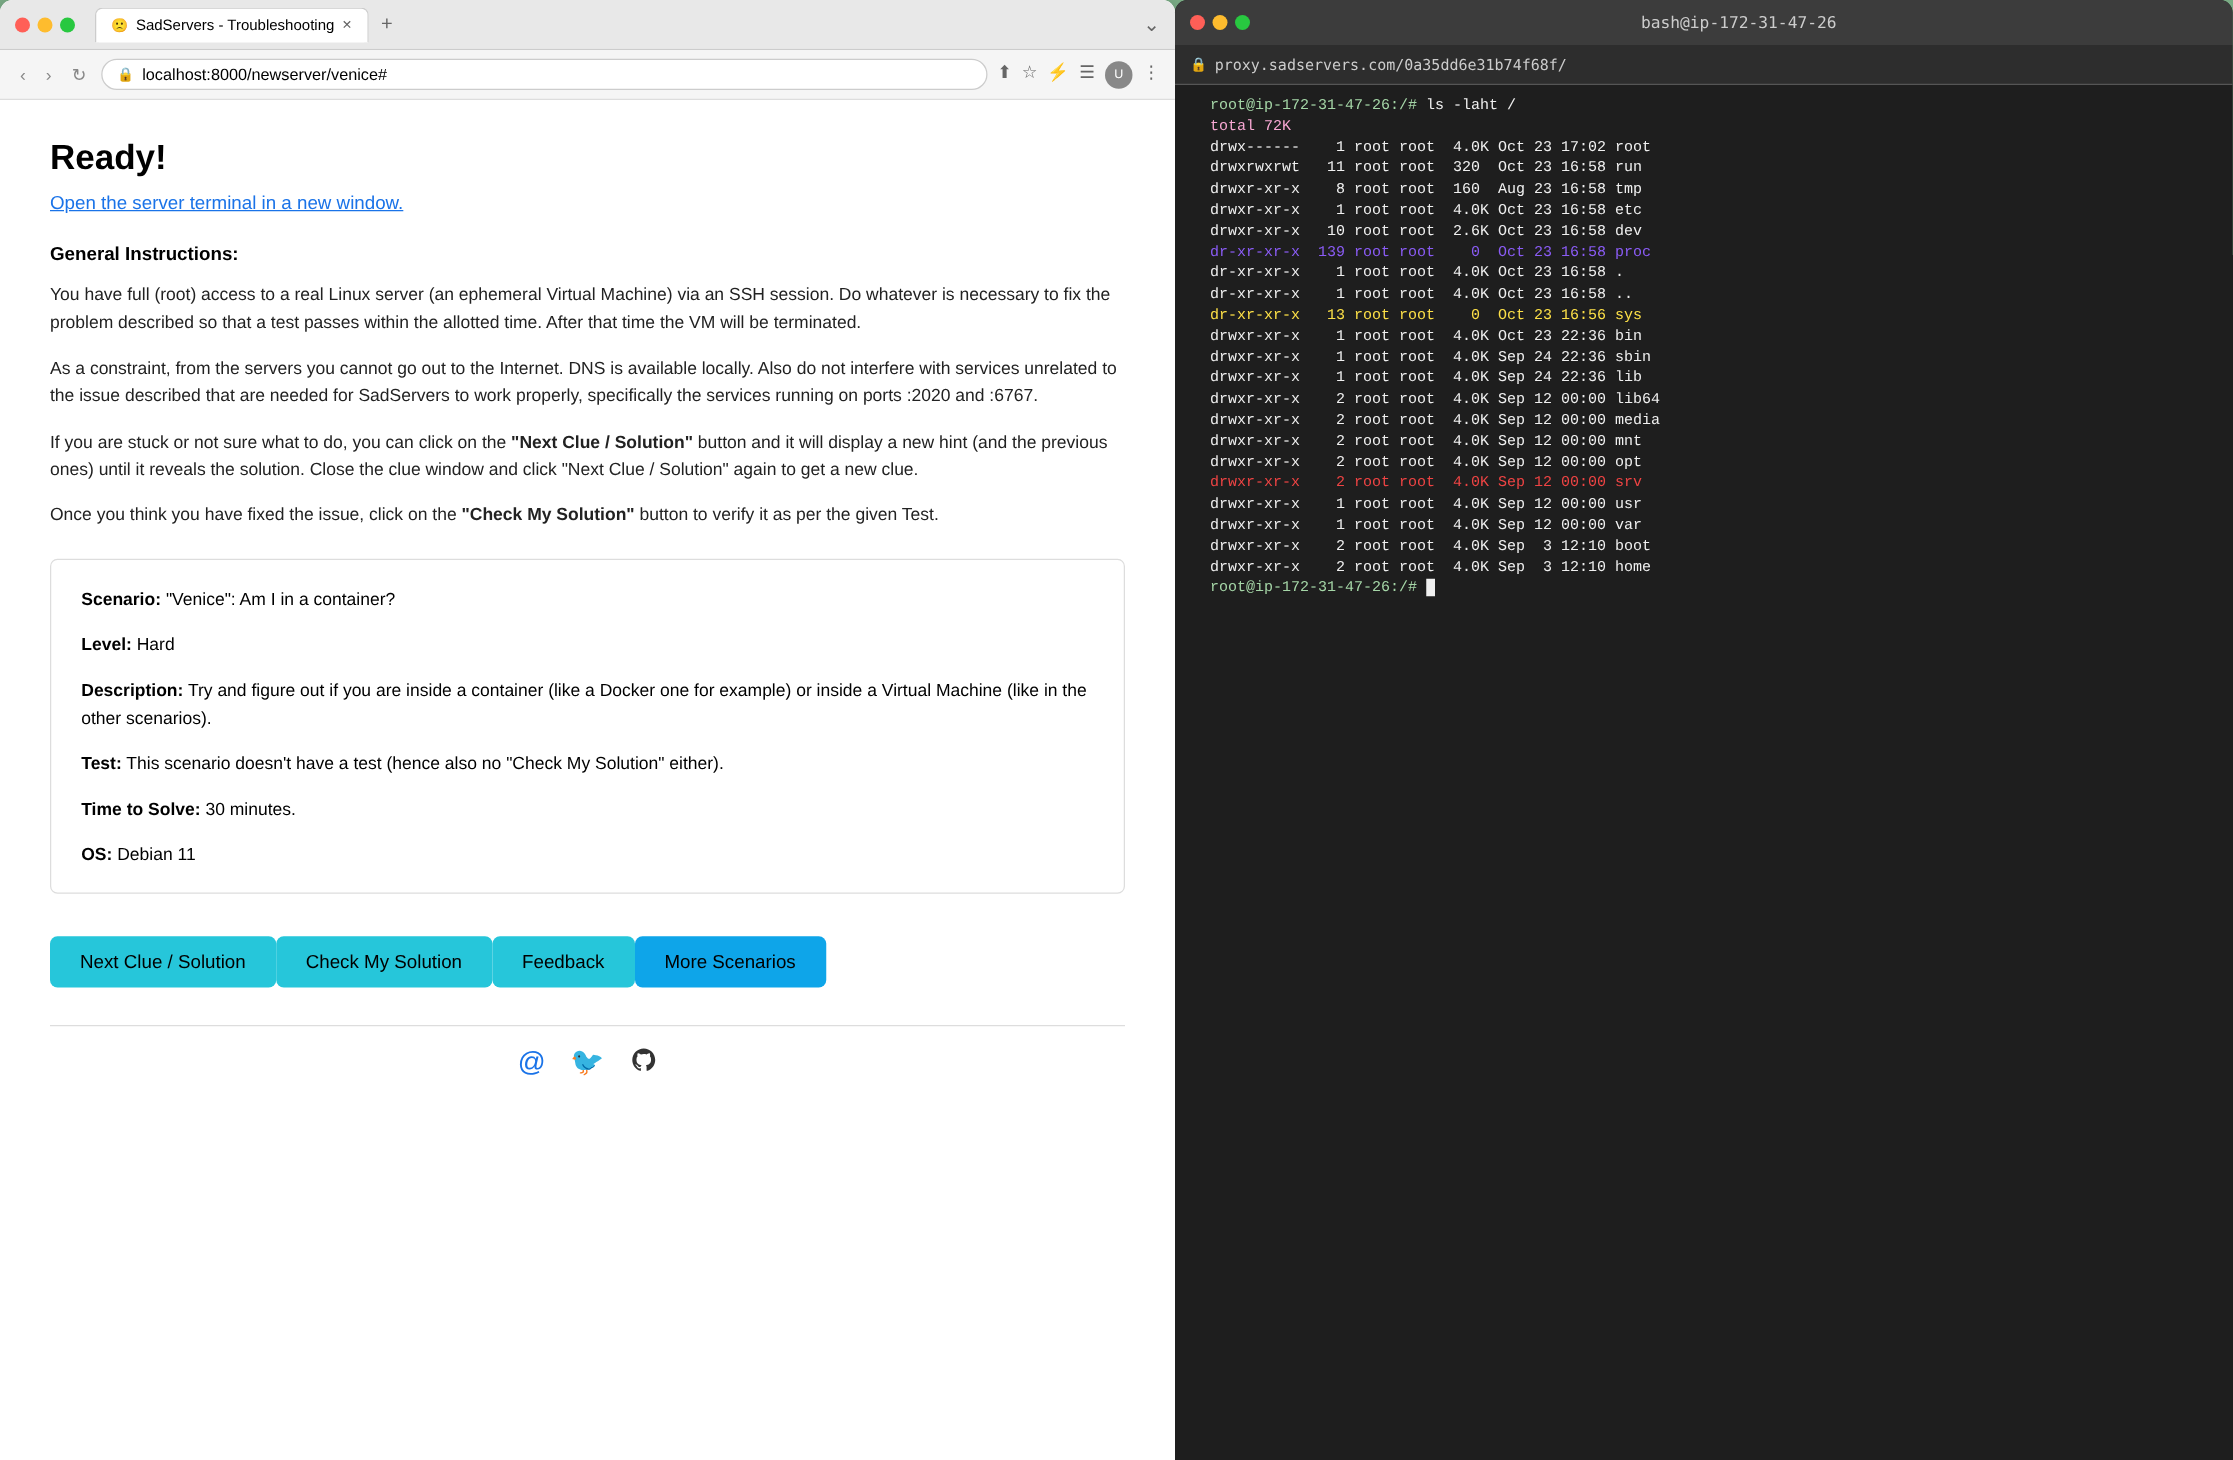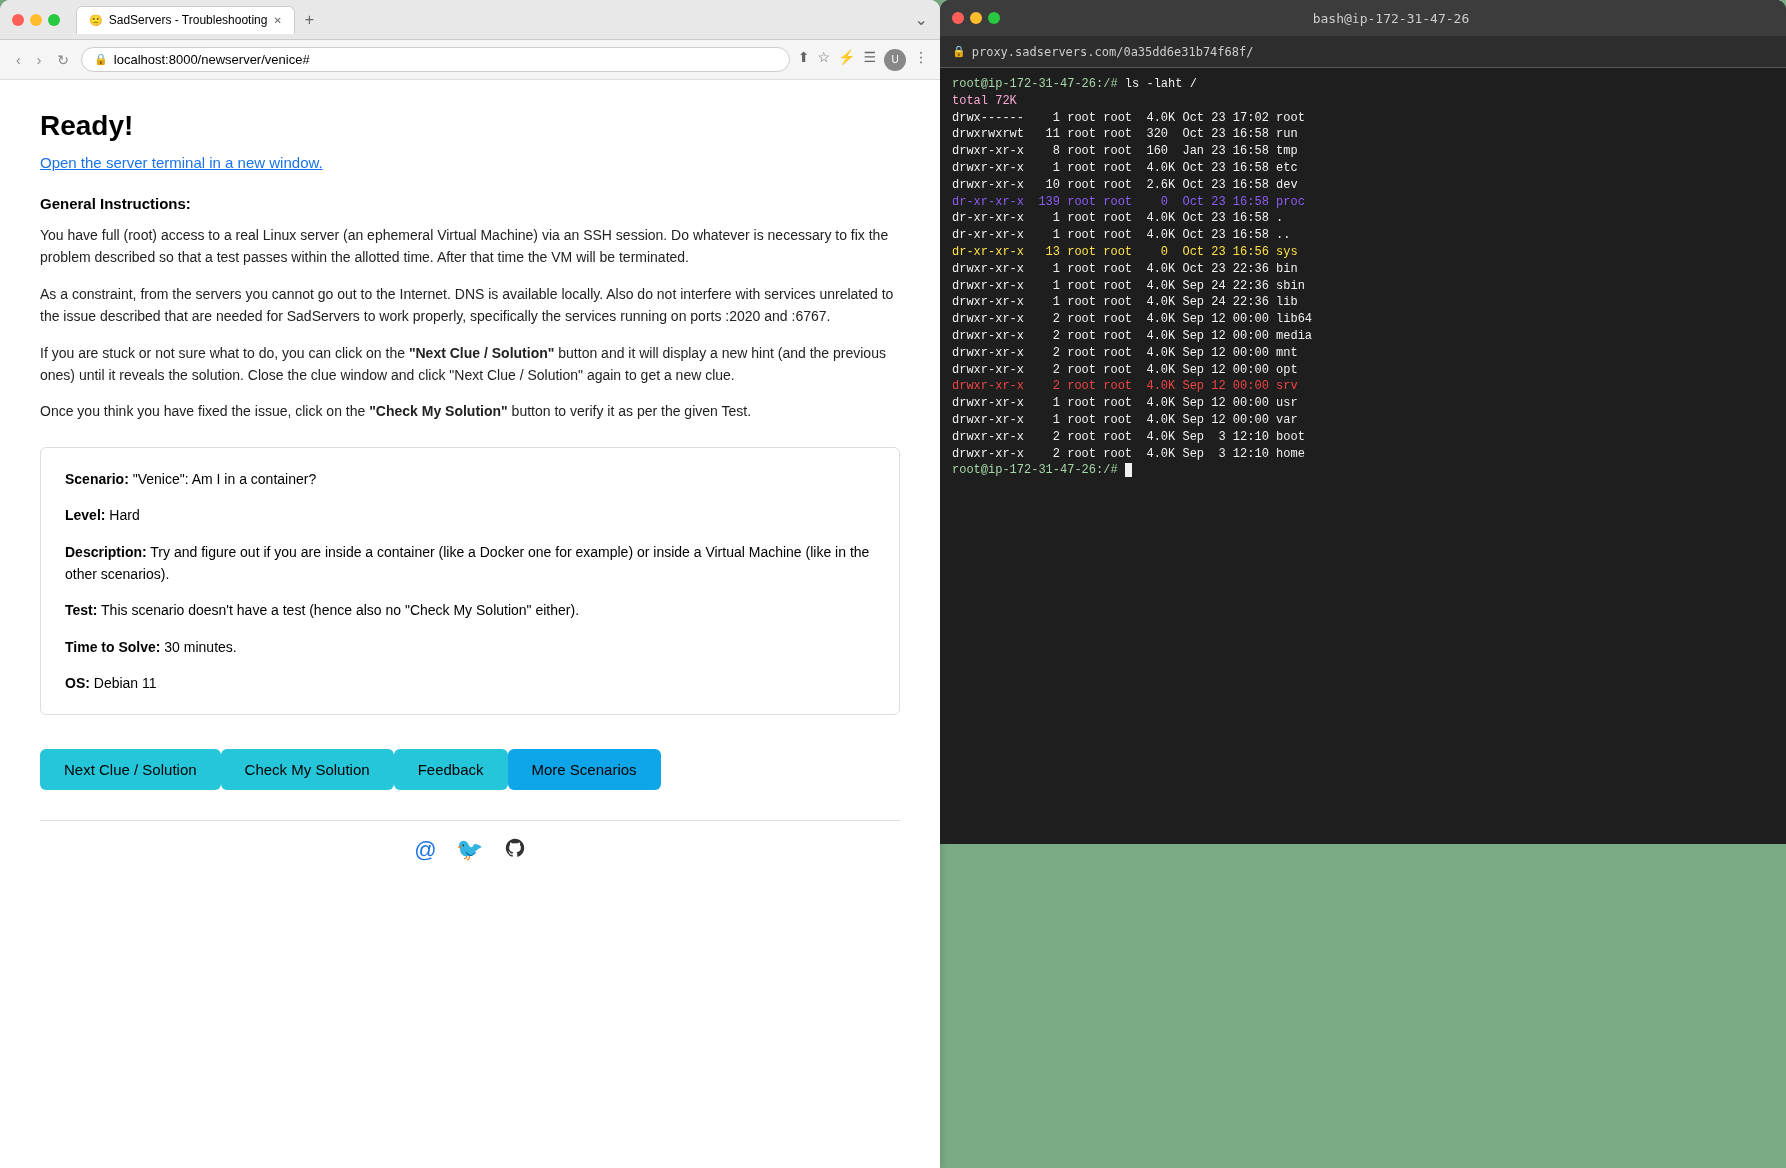--- a/index.html
+++ b/index.html
@@ -223,21 +223,21 @@
       margin-top: 20px;
       font-size: 22px;
     }
 
     
     .terminal-window {
       position: absolute;
       top: 0;
       right: 0;
       width: 846px;
-      height: 844px;
+      height: 1168px;
       background: #1a1a1a;
       display: flex;
       flex-direction: column;
       border-radius: 10px 10px 0 0;
     }
 
     .terminal-titlebar {
       background: #3c3c3c;
       height: 36px;
       border-radius: 10px 10px 0 0;
@@ -277,21 +277,21 @@
 
     .terminal-url {
       color: #ccc;
       font-size: 12px;
       font-family: monospace;
     }
 
     .terminal-body {
       flex: 1;
       background: #1e1e1e;
-      padding: 8px 12px;
+      padding: 8px 28px;
       font-family: 'Menlo', 'Monaco', 'Courier New', monospace;
       font-size: 12px;
       color: #f0f0f0;
       overflow-y: auto;
       line-height: 1.4;
     }
 
     .terminal-line {
       white-space: pre;
     }
@@ -434,21 +434,21 @@
   </div>
   <div class="terminal-address-bar">
     <span class="terminal-lock">🔒</span>
     <span class="terminal-url">proxy.sadservers.com/0a35dd6e31b74f68f/</span>
   </div>
   <div class="terminal-body" id="terminal-body">
   <div class="terminal-line"><span style="color:#a5d6a7">root@ip-172-31-47-26:/#</span><span style="color:#f0f0f0"> ls -laht /</span></div>
       <div class="terminal-line"><span style="color:#f9a8d4">total 72K</span></div>
       <div class="terminal-line"><span style="color:#f0f0f0">drwx------    1 root root  4.0K Oct 23 17:02 root</span></div>
       <div class="terminal-line"><span style="color:#f0f0f0">drwxrwxrwt   11 root root  320  Oct 23 16:58 run</span></div>
-      <div class="terminal-line"><span style="color:#f0f0f0">drwxr-xr-x    8 root root  160  Jan 23 16:58 tmp</span></div>
+      <div class="terminal-line"><span style="color:#f0f0f0">drwxr-xr-x    8 root root  160  Aug 23 16:58 tmp</span></div>
       <div class="terminal-line"><span style="color:#f0f0f0">drwxr-xr-x    1 root root  4.0K Oct 23 16:58 etc</span></div>
       <div class="terminal-line"><span style="color:#f0f0f0">drwxr-xr-x   10 root root  2.6K Oct 23 16:58 dev</span></div>
       <div class="terminal-line"><span style="color:#8b5cf6">dr-xr-xr-x  139 root root    0  Oct 23 16:58 proc</span></div>
       <div class="terminal-line"><span style="color:#f0f0f0">dr-xr-xr-x    1 root root  4.0K Oct 23 16:58 .</span></div>
       <div class="terminal-line"><span style="color:#f0f0f0">dr-xr-xr-x    1 root root  4.0K Oct 23 16:58 ..</span></div>
       <div class="terminal-line"><span style="color:#fde047">dr-xr-xr-x   13 root root    0  Oct 23 16:56 sys</span></div>
       <div class="terminal-line"><span style="color:#f0f0f0">drwxr-xr-x    1 root root  4.0K Oct 23 22:36 bin</span></div>
       <div class="terminal-line"><span style="color:#f0f0f0">drwxr-xr-x    1 root root  4.0K Sep 24 22:36 sbin</span></div>
       <div class="terminal-line"><span style="color:#f0f0f0">drwxr-xr-x    1 root root  4.0K Sep 24 22:36 lib</span></div>
       <div class="terminal-line"><span style="color:#f0f0f0">drwxr-xr-x    2 root root  4.0K Sep 12 00:00 lib64</span></div>

